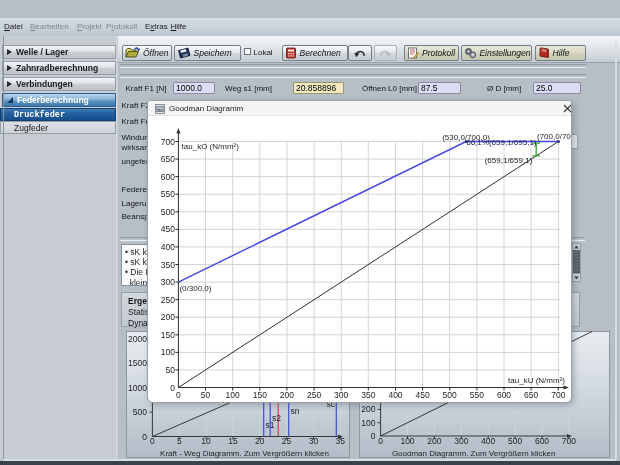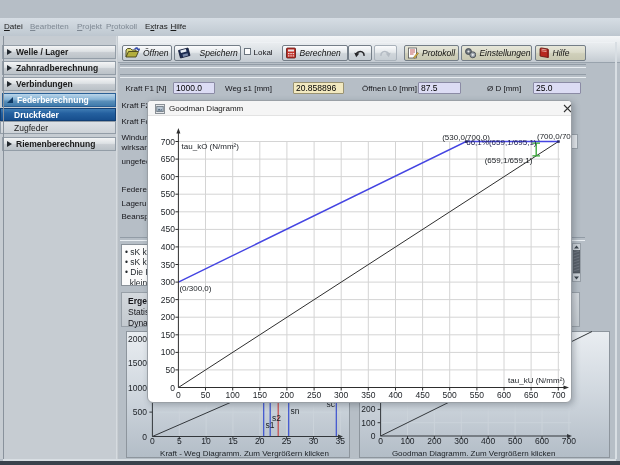--- a/index.html
+++ b/index.html
@@ -17,21 +17,21 @@
 #toolbar{left:118px;top:36px;width:502px;height:27px;background:linear-gradient(#f4f6f8,#dde2e6 55%,#c4cbd2);border-bottom:1px solid #99a3ad;box-sizing:border-box;}
 .tbtn{top:45px;height:14px;border:1px solid #747e88;border-radius:2px;background:linear-gradient(#fbfcfd,#e4e8eb 45%,#cfd5da 55%,#c7ced4);display:flex;align-items:center;font-size:8.5px;color:#111;font-style:italic;}
 .tbtn.beige{background:linear-gradient(#e7e7da,#dbdbca 45%,#cfcfba 55%,#c8c8b2);}
 .tbtn span{white-space:nowrap;}
 
 #sidebar{left:0;top:36px;width:117px;height:423px;background:#c6ccd2;}
 #split{left:115.5px;top:36px;width:3px;height:423px;background:linear-gradient(90deg,#dde2e6,#b0b7be);}
 .sbtn{left:2px;width:113.5px;height:14px;border:1px solid #939da7;box-sizing:border-box;background:linear-gradient(#f4f5f6,#dde1e4 45%,#c8cdd2 55%,#bbc2c8);font-size:8.5px;font-weight:bold;color:#1b1b1b;display:flex;align-items:center;white-space:nowrap;overflow:hidden;}
 .sbtn .tri{width:0;height:0;border-top:3.5px solid transparent;border-bottom:3.5px solid transparent;border-left:5px solid #22282e;margin:0 4px 0 4px;}
 .sblue{background:linear-gradient(#bad5e9,#84b2d5 45%,#5a8fba 60%,#3f7aab);border-color:#2a6096;color:#fff;}
-.ssel{background:linear-gradient(#3f7cb4,#24609f 40%,#174f8e);border-color:#123f74;color:#fff;}
+.ssel{background:linear-gradient(#3f7cb4,#24609f 40%,#174f8e);border-color:#123f74;color:#fff;font-family:Liberation Mono, monospace;}
 .szug{background:linear-gradient(#dde1e5,#cdd2d7);font-weight:normal;}
 
 .lbl{font-size:8px;color:#15151a;white-space:nowrap;}
 .inp{height:12px;box-sizing:border-box;border:1px solid #8b8ba5;border-radius:1px;background:#dcdcf4;font-size:8.5px;color:#000;line-height:10px;padding-left:2px;white-space:nowrap;overflow:hidden;}
 .groove{height:2px;border-top:1px solid #929ca6;border-bottom:1px solid #e9eef2;}
 
 #bulletbox{left:121px;top:244px;width:451px;height:42px;background:#fcfcfc;border:1px solid #8a929a;box-sizing:border-box;font-size:8.5px;color:#23282d;line-height:10.2px;padding:2px 0 0 3px;overflow:hidden;}
 #ergbox{left:121px;top:292px;width:459px;height:35px;background:linear-gradient(#d3d8dd,#c3c9cf);border:1px solid #98a0a8;box-sizing:border-box;font-size:8.5px;color:#15151a;}
 .cpanel{top:331px;height:127px;border:1px solid #8d959d;box-sizing:border-box;background:linear-gradient(#e9edf1,#d2d9e0 45%,#b3bdc7);}
 
@@ -60,38 +60,37 @@
   <div id="sidebar" class="abs"></div>
   <div id="split" class="abs"></div>
   <div class="abs sbtn" style="top:44.5px"><span class="tri"></span>Welle / Lager</div>
   <div class="abs sbtn" style="top:76.5px"><span class="tri"></span>Verbindungen</div>
   <div class="abs sbtn" style="top:60.5px"><span class="tri"></span>Zahnradberechnung</div>
   <div class="abs sbtn sblue" style="top:93px"><svg width="8" height="8" viewBox="0 0 8 8" style="margin:0 3px 0 3px">
         <path d="M7 1 L7 7 L1 7 Z" fill="#0e3a66"></path>
       </svg>Federberechnung</div>
   <div class="abs sbtn ssel" style="top:108px;height:13px;left:0;width:116px;padding-left:13px">Druckfeder</div>
   <div class="abs sbtn szug" style="top:121px;height:13px;left:0;width:116px;padding-left:13px">Zugfeder</div>
-  <div class="abs sbtn" style="top:136.5px"><span class="tri"></span>Riemenberechnung</div>
   <div id="toolbar" class="abs"></div>
   <div class="abs" style="left:120px;top:41.5px;width:496px;height:1px;background:#eef1f4"></div>
   <div class="abs tbtn" style="left:122px;width:48px">
     <svg width="15" height="12" viewBox="0 0 15 12" style="margin-left:2px">
       <path d="M1 10 L1 3 L2.5 1.5 L5.5 1.5 L7 3 L11 3 L11 4.5" fill="#d8d470" stroke="#44421a" stroke-width="0.9"></path>
       <path d="M1 10 L3.5 4.5 L13.5 4.5 L11 10 Z" fill="#b3ae3c" stroke="#44421a" stroke-width="0.9"></path>
       <path d="M9 2.5 C11 -0.5 13.5 0.5 13.5 2.5 L12.3 2.2 L13.8 4 L14.8 1.8 L13.9 2" fill="#3a55c0" stroke="#2a3c8c" stroke-width="0.6"></path>
     </svg>
       <span style="margin-left:3px">Öffnen</span>
   </div>
   <div class="abs tbtn" style="left:173.5px;width:65px">
     <svg width="14" height="12" viewBox="0 0 14 12" style="margin-left:2px">
       <path d="M1.5 3.5 L11 1 L13 8.5 L3.5 11 Z" fill="#1c2b50" stroke="#0c1430" stroke-width="0.8"></path>
       <path d="M3.2 3.6 L8.8 2.1 L9.6 4.6 L4 6.1 Z" fill="#e8eef4"></path>
       <path d="M5.5 7.5 L10.5 6.2 L11.2 8.6 L6.2 9.9 Z" fill="#7888a8"></path>
     </svg>
-      <span style="margin-left:9px">Speichern</span>
+      <span style="margin-left:3px">Speichern</span>
   </div>
   <div class="abs" style="left:243.5px;top:47.5px;width:5.5px;height:5.5px;background:#fdfdfd;border:1px solid #6a747e"></div>
   <div class="abs lbl" style="left:253.5px;top:47.5px">Lokal</div>
   <div class="abs tbtn" style="left:281.5px;width:64px">
     <svg width="12" height="12" viewBox="0 0 12 12" style="margin-left:2px">
       <rect x="1.5" y="1" width="9" height="10" rx="1" fill="#c03028" stroke="#5a120e" stroke-width="0.8"></rect>
       <rect x="3" y="2.5" width="6" height="2" fill="#e8e8ea"></rect>
       <g fill="#f0d8d6">
           <rect x="3" y="6" width="1.5" height="1.2"></rect>
           <rect x="5.3" y="6" width="1.5" height="1.2"></rect>

